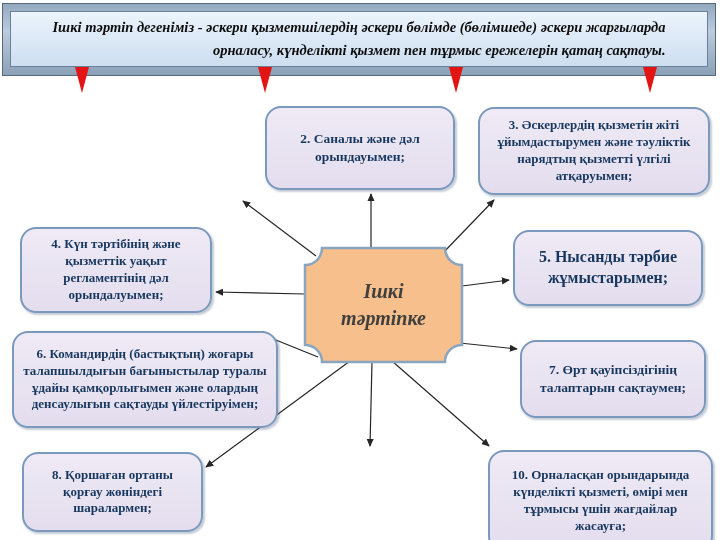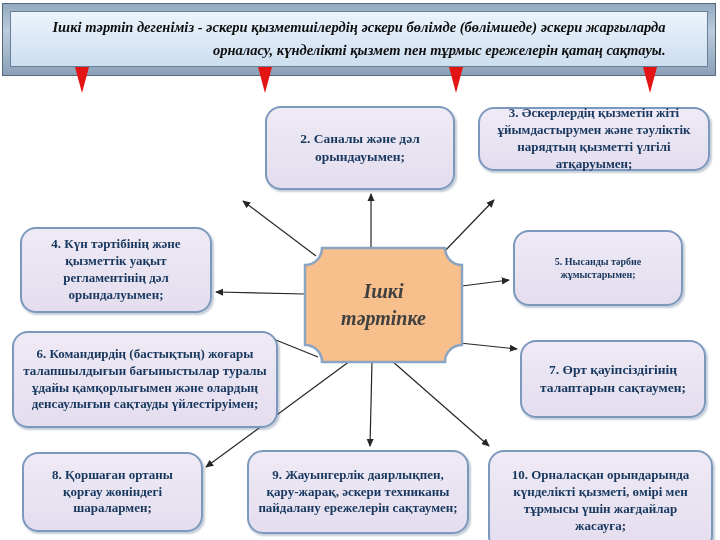--- a/index.html
+++ b/index.html
@@ -31,23 +31,23 @@
     position:absolute;box-sizing:border-box;z-index:3;
     border:2.5px solid #7b98bd;border-radius:16px;
     background:linear-gradient(180deg,#efeaf5 0%,#e3ddee 100%);
     box-shadow:1.5px 2px 2px rgba(90,110,140,.35);
     color:#17375e;font-weight:bold;font-size:13px;line-height:1.3;
     display:flex;align-items:center;justify-content:center;text-align:center;
     padding:4px 8px;
   }
   .b1{left:12px;top:101px;width:226px;height:96px;}
   .b2{left:265px;top:106px;width:190px;height:84px;font-size:13.5px;}
-  .b3{left:478px;top:107px;width:232px;height:64px;}
+  .b3{left:478px;top:107px;width:232px;height:88px;}
   .b4{left:20px;top:227px;width:192px;height:86px;}
-  .b5{left:513px;top:230px;width:170px;height:76px;font-size:10px;}
+  .b5{left:513px;top:230px;width:190px;height:76px;font-size:16px;}
   .b6{left:12px;top:331px;width:266px;height:97px;}
   .b7{left:520px;top:340px;width:186px;height:78px;font-size:13.5px;}
   .b8{left:22px;top:452px;width:181px;height:80px;}
   .b9{left:247px;top:450px;width:222px;height:84px;}
   .b10{left:488px;top:450px;width:225px;height:102px;}
   
   .center-label{
     position:absolute;left:305px;top:248px;width:157px;height:114px;z-index:3;
     display:flex;align-items:center;justify-content:center;text-align:center;
     font-weight:bold;font-style:italic;font-size:20px;line-height:1.35;color:#404040;
@@ -98,16 +98,15 @@
     <span>Ішкі тәртіпке</span>
   </div>
 
   <div class="box b2">2. Саналы және дәл орындауымен;</div>
   <div class="box b3">3. Әскерлердің қызметін жіті ұйымдастырумен және тәуліктік нарядтың қызметті үлгілі атқаруымен;</div>
   <div class="box b4">4. Күн тәртібінің және қызметтік уақыт регламентінің дәл орындалуымен;</div>
   <div class="box b5">5. Нысанды тәрбие жұмыстарымен;</div>
   <div class="box b6">6. Командирдің (бастықтың) жоғары талапшылдығын бағыныстылар туралы ұдайы қамқорлығымен және олардың денсаулығын сақтауды үйлестіруімен;</div>
   <div class="box b7">7. Өрт қауіпсіздігінің талаптарын сақтаумен;</div>
   <div class="box b8">8. Қоршаған ортаны қорғау жөніндегі шаралармен;</div>
-  <div class="box b9">9. Жауынгерлік даярлықпен, қару-жарақ, әскери техниканы пайдалану ережелерін сақтаумен;</div>
   <div class="box b10">10. Орналасқан орындарында күнделікті қызметі, өмірі мен тұрмысы үшін жағдайлар жасауға;</div>
 
 </div>
 
 </body></html>

